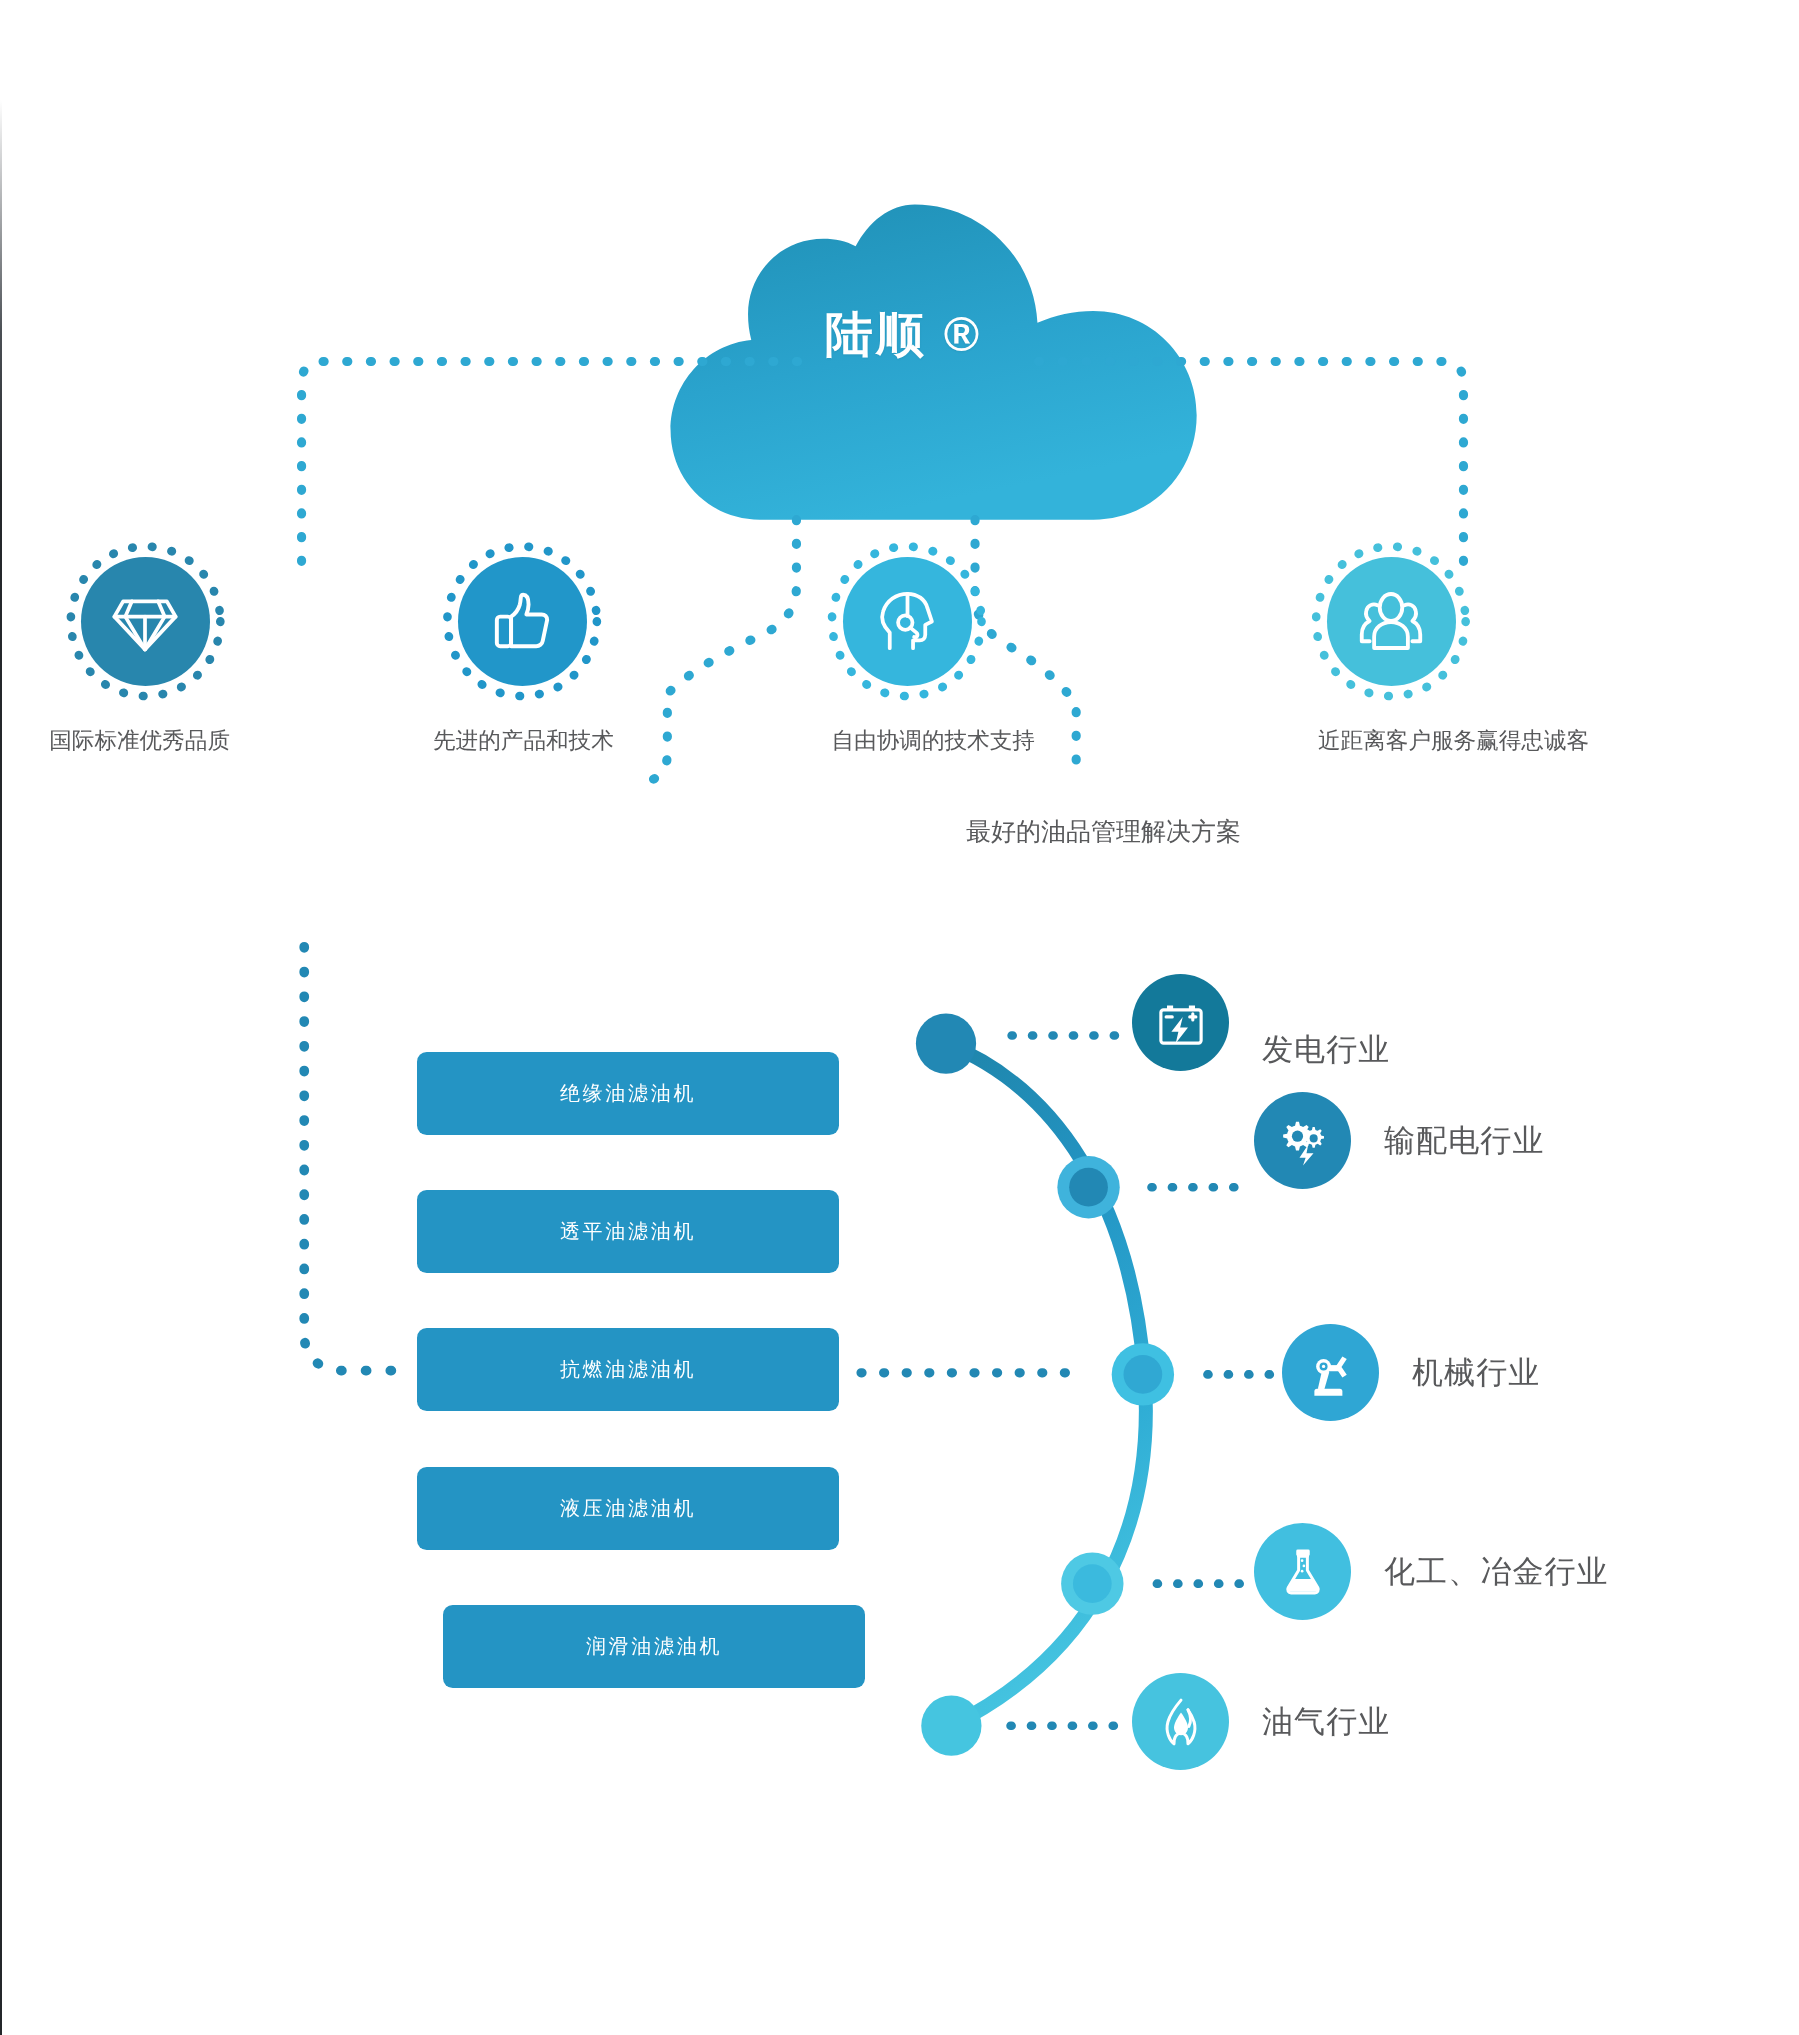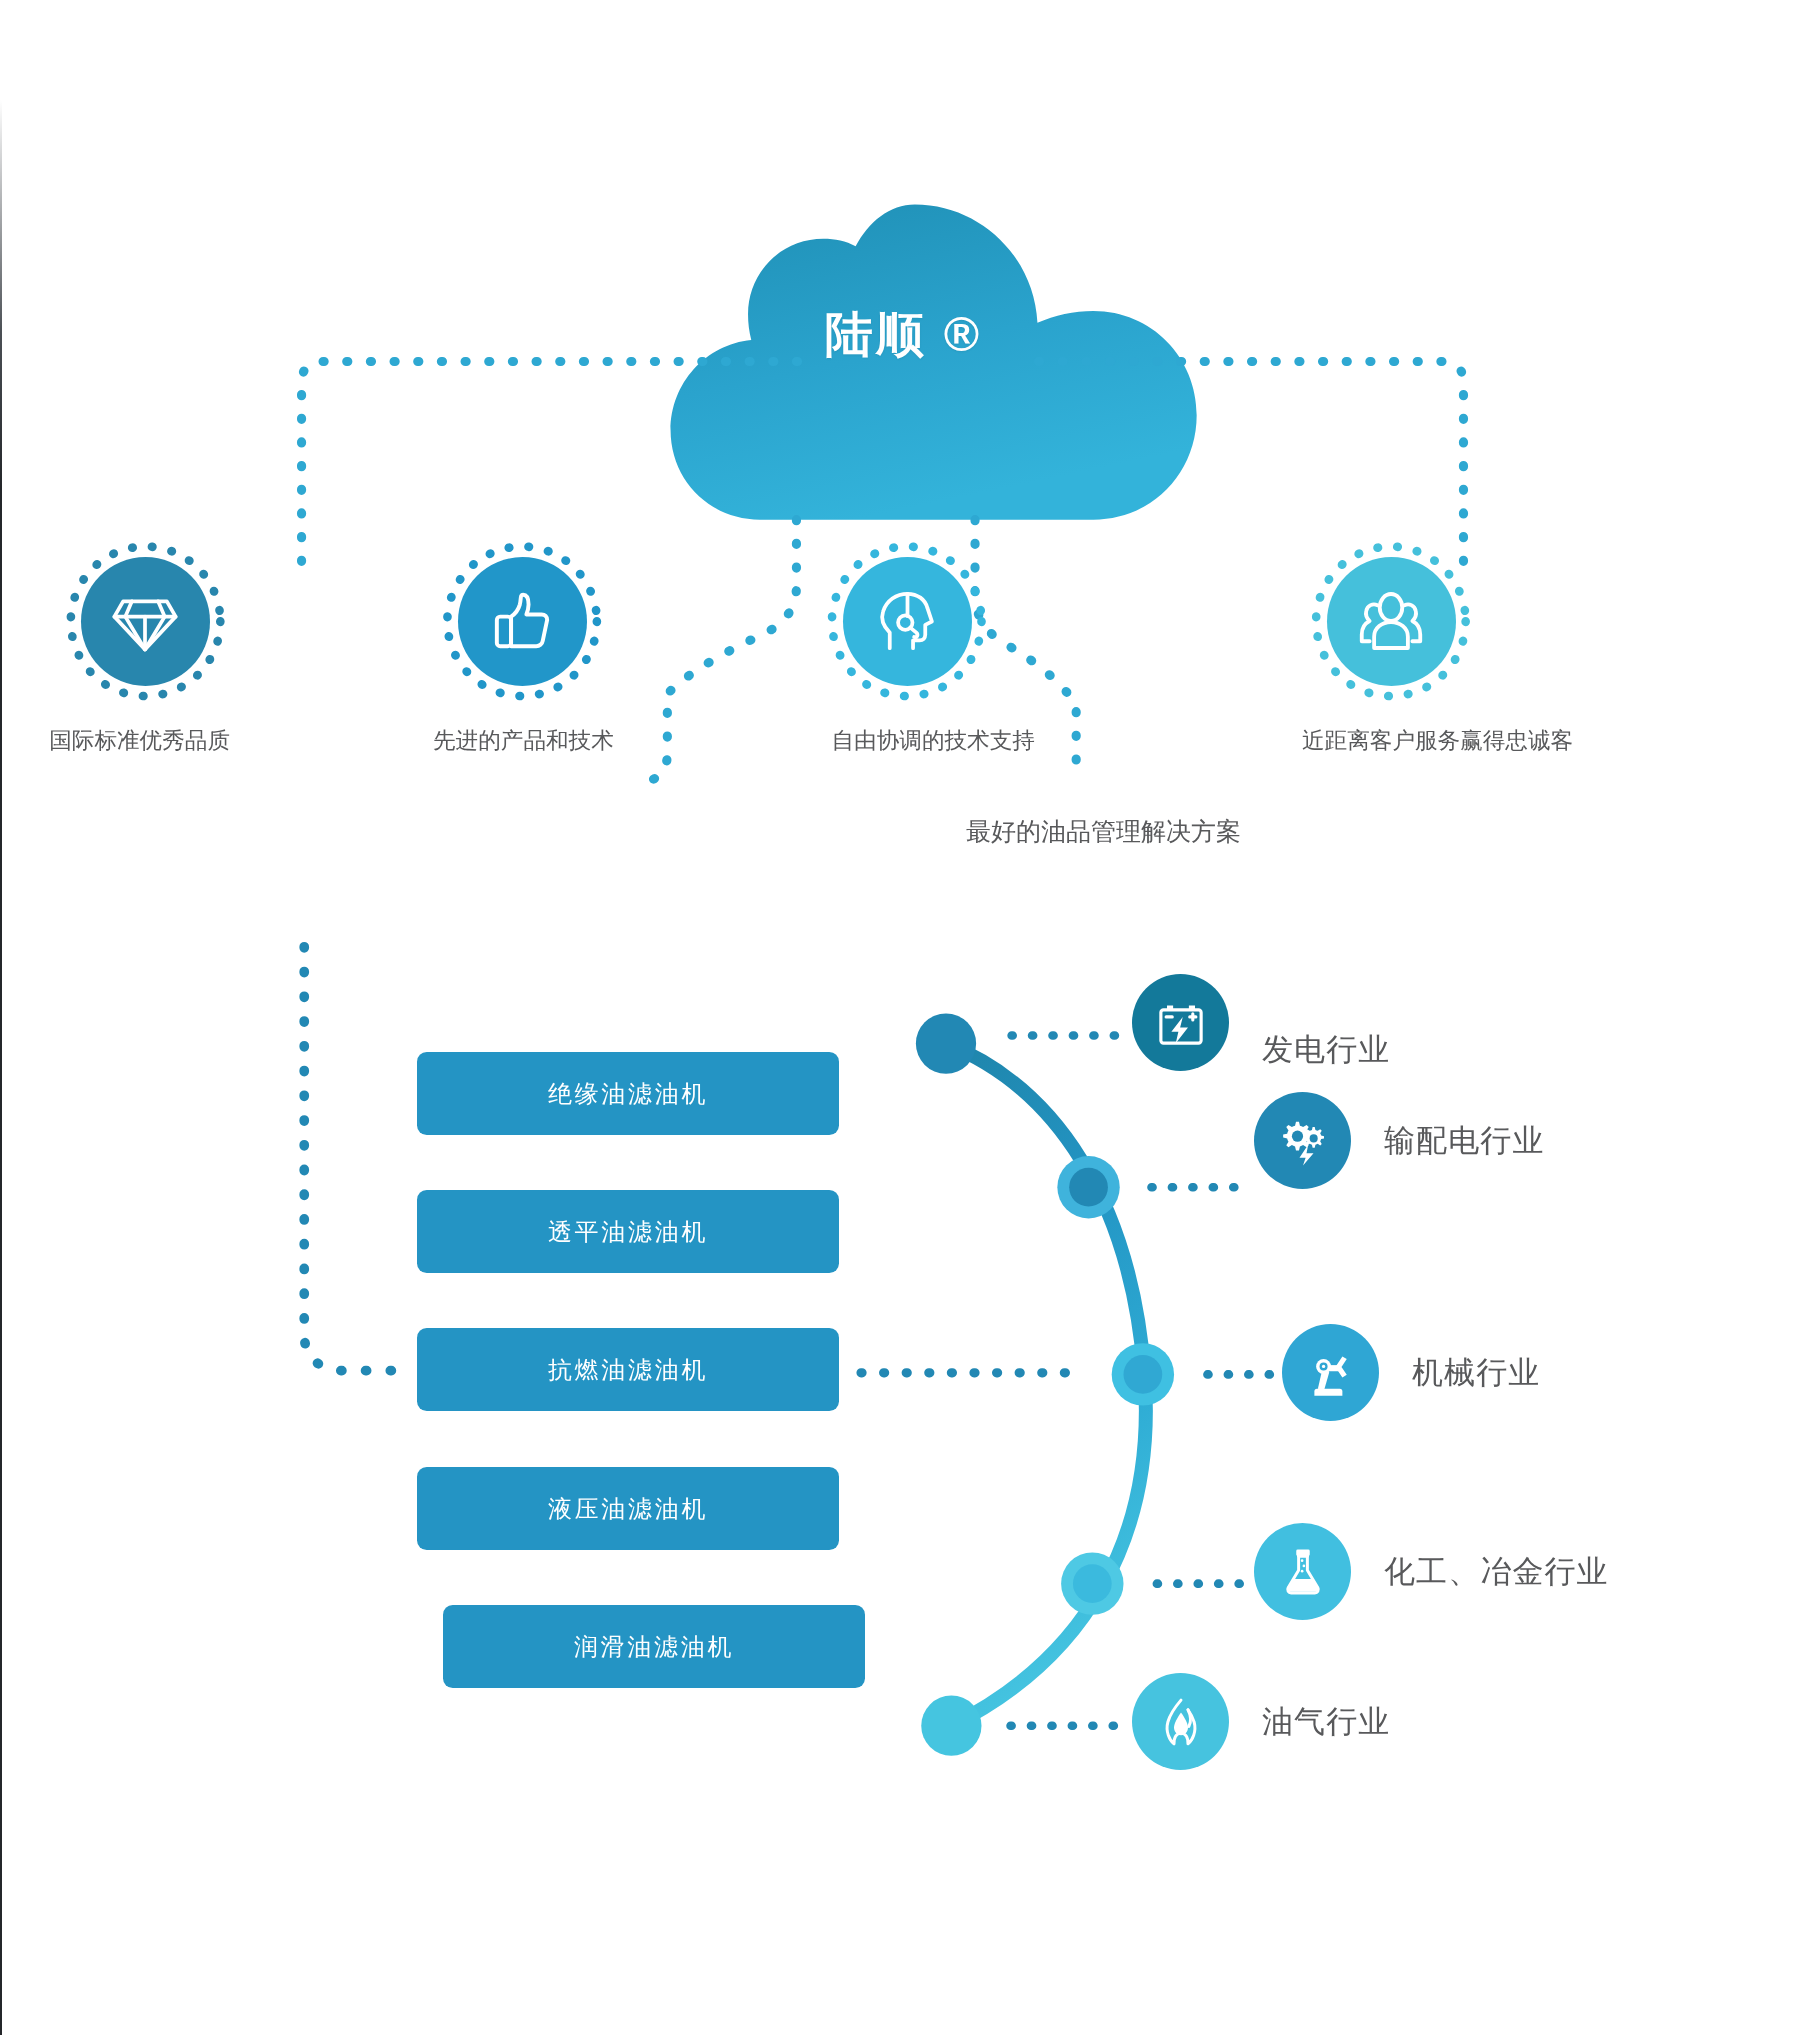--- a/index.html
+++ b/index.html
@@ -94,21 +94,21 @@
     font-size: 22.6px;
     white-space: nowrap;
     color: #58595b;
   }
   .f0 { left: 56px;  top: 543px; }
   .f1 { left: 433px;  top: 543px; }
   .f2 { left: 818px; top: 543px; }
   .f3 { left: 1302px; top: 543px; }
   .f0 .cap { margin-left: -10.8px; font-family: Liberation Serif, serif; }
   .f2 .cap { margin-left: 13.5px; }
-  .f3 .cap { margin-left: 0; }
+  .f3 .cap { margin-left: 16px; }
 
   .subtitle {
     position: absolute;
     left: 966px;
     top: 815px;
     font-size: 25px;
     color: #58595b;
     white-space: nowrap;
   }
 
@@ -117,21 +117,21 @@
     position: absolute;
     left: 417px;
     width: 422px;
     height: 83px;
     background: #2494c4;
     border-radius: 9.7px;
     display: flex;
     align-items: center;
     justify-content: center;
     color: #ffffff;
-    font-size: 24px;
+    font-size: 20px;
     letter-spacing: 2.7px;
     font-weight: 500;
   }
   .pb0 { top: 1052px; }
   .pb1 { top: 1190px; }
   .pb2 { top: 1328px; }
   .pb3 { top: 1467px; }
   .pb4 { top: 1605px; margin-left: 26px; }
 
   

